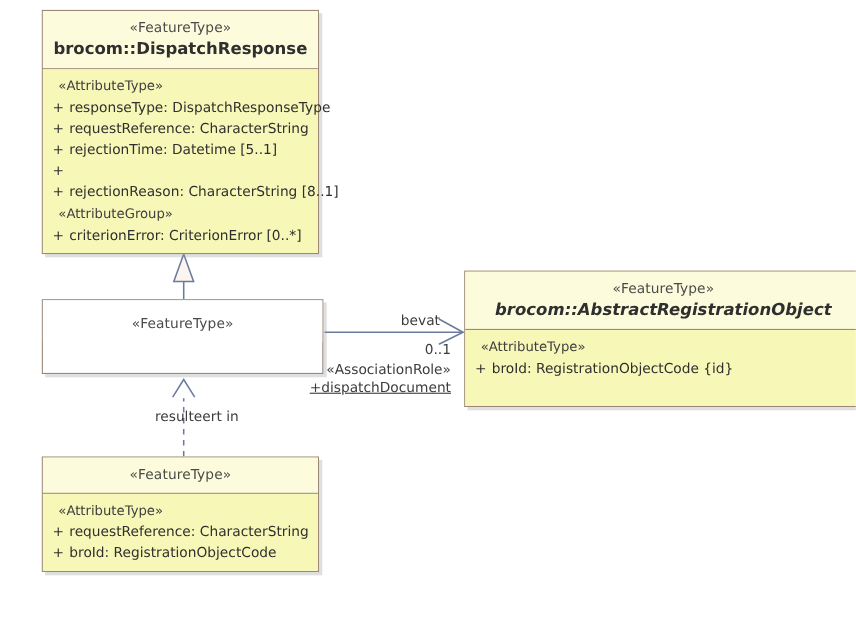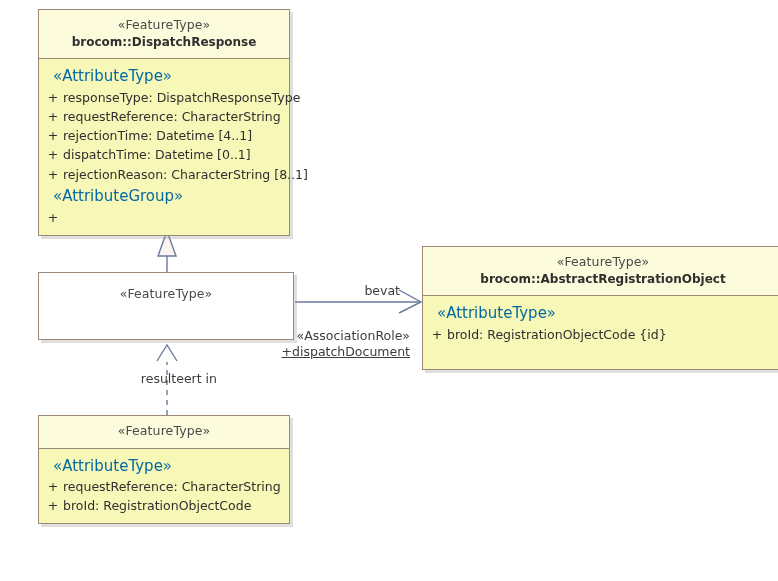--- a/index.html
+++ b/index.html
@@ -51,43 +51,44 @@
     text-align: center;
     line-height: 1.32;
   }
   .stereotype {
     font-size: 12.5px;
     color: #4a4a4a;
     display: block;
     letter-spacing: 0.1px;
   }
   .cls-name {
-    font-size: 12px;
+    font-size: 15px;
     font-weight: bold;
     color: #2f2f2f;
     display: block;
     margin-top: 1px;
   }
   .cls-name.abstract {
+    font-style: italic;
   }
 
   .divider {
     height: 1px;
     background: #9c8878;
     font-size: 0;
     line-height: 0;
   }
 
   .body {
     box-sizing: border-box;
     padding: 5px 4px 7px 4px;
   }
   .grp-label {
-    font-size: 15px;
-    color: #0369a1;
+    font-size: 12px;
+    color: #404040;
     padding: 2px 0 2px 10px;
     line-height: 1.35;
   }
   .attr-row {
     display: flex;
     align-items: baseline;
     font-size: 12.5px;
     color: #2f2f2f;
     line-height: 1.45;
     padding: 0.5px 0;
@@ -160,33 +161,33 @@
       <div class="attr-row">
         <span class="attr-vis">+</span>
         <span class="attr-text">responseType: DispatchResponseType</span>
       </div>
       <div class="attr-row">
         <span class="attr-vis">+</span>
         <span class="attr-text">requestReference: CharacterString</span>
       </div>
       <div class="attr-row">
         <span class="attr-vis">+</span>
-        <span class="attr-text">rejectionTime: Datetime [4..1]</span>
-      </div>
-      <div class="attr-row">
-        <span class="attr-vis">+</span>
-        <span class="attr-text">dispatchTime: Datetime [0..1]</span>
+        <span class="attr-text">rejectionTime: Datetime [5..1]</span>
+      </div>
+      <div class="attr-row">
+        <span class="attr-vis">+</span>
       </div>
       <div class="attr-row">
         <span class="attr-vis">+</span>
         <span class="attr-text">rejectionReason: CharacterString [8..1]</span>
       </div>
       <div class="grp-label">«AttributeGroup»</div>
       <div class="attr-row">
         <span class="attr-vis">+</span>
+        <span class="attr-text">criterionError: CriterionError [0..*]</span>
       </div>
     </div>
   </div>
 
   <div class="uml-class tone-white" style="left:14px; top:272px; width:256px; height:68px;">
     <div class="hdr" style="padding-top:13px;">
       <span class="stereotype">«FeatureType»</span>
     </div>
   </div>
 
@@ -218,20 +219,21 @@
       </div>
       <div class="attr-row">
         <span class="attr-vis">+</span>
         <span class="attr-text">broId: RegistrationObjectCode</span>
       </div>
     </div>
   </div>
 
   <div class="edge-label center" style="left:296px; top:283px; width:80px;">bevat</div>
 
+  <div class="edge-label right" style="left:266px; top:310px; width:120px;">0..1</div>
 
   <div class="edge-label right" style="left:246px; top:328px; width:140px;">«AssociationRole»</div>
 
   <div class="edge-label right" style="left:236px; top:344px; width:150px;text-decoration:underline;">+dispatchDocument</div>
 
   <div class="edge-label center" style="left:93px; top:371px; width:100px;">resulteert in</div>
 
 </div>
 
 </body></html>

